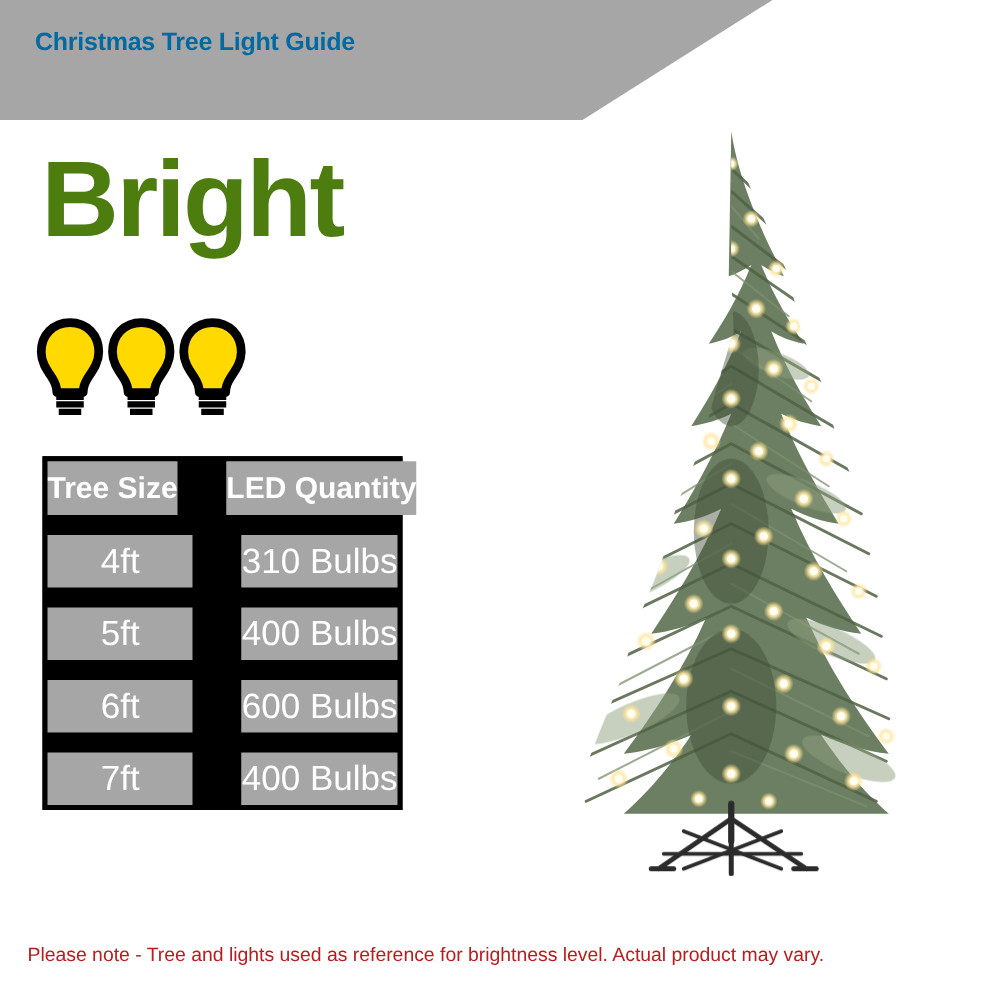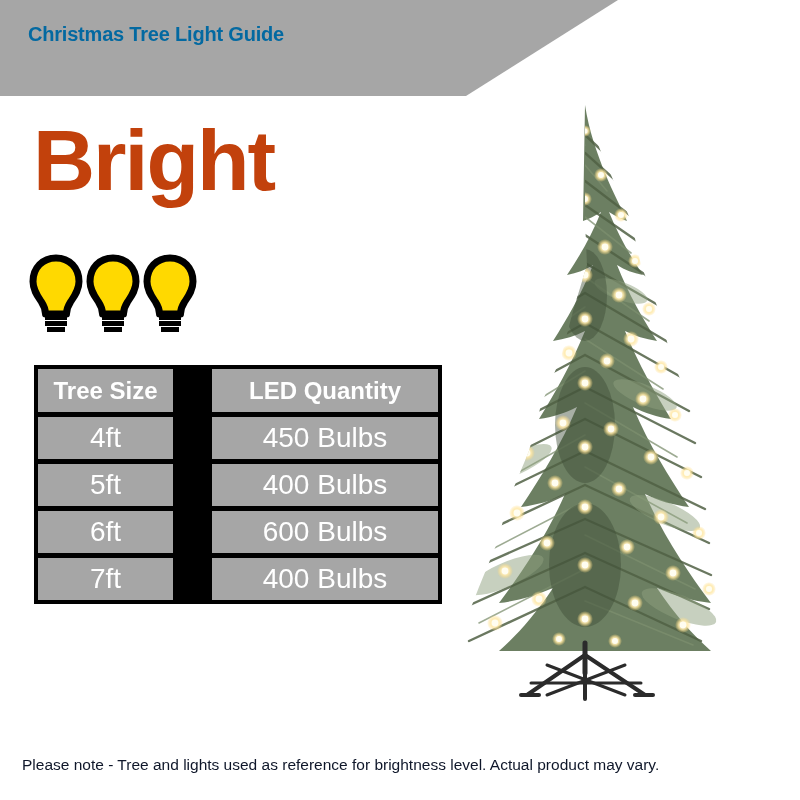--- a/index.html
+++ b/index.html
@@ -37,48 +37,48 @@
     white-space: nowrap;
   }
 
   
   #brightness-label {
     position: absolute;
     left: 33px;
     top: 117px;
     font-size: 86px;
     font-weight: bold;
-    color: #c2410c;
+    color: #4d7c0f;
     letter-spacing: -2px;
     line-height: 1;
     white-space: nowrap;
   }
 
   
   #bulb-rating {
     position: absolute;
     left: 28px;
     top: 252px;
     display: flex;
     gap: 1px;
   }
   .bulb-icon { display: block; width: 56px; height: 84px; }
 
   
   #led-table {
     position: absolute;
     left: 34px;
     top: 365px;
-    width: 408px;
+    width: 288px;
     background: #000000;
     border: 4px solid #000000;
     box-sizing: border-box;
     display: flex;
     flex-direction: column;
-    gap: 5px;
+    gap: 16px;
     text-align: right;
   }
   .table-row {
     display: flex;
     gap: 5px;
   }
   .cell {
     background: #a6a6a6;
     color: #ffffff;
     height: 42px;
@@ -105,21 +105,21 @@
     width: 360px;
     height: 615px;
   }
 
   
   #footer-note {
     position: absolute;
     left: 22px;
     top: 756px;
     font-size: 15.5px;
-    color: #0f172a;
+    color: #b91c1c;
     white-space: nowrap;
   }
 </style>
 </head>
 <body>
 
 <div id="header-banner"></div>
 <div id="header-title">Christmas Tree Light Guide</div>
 
 <div id="brightness-label">Bright</div>
@@ -145,21 +145,21 @@
   </svg>
 </div>
 
 <div id="led-table">
   <div class="table-row header-row">
     <div class="cell size-col">Tree Size</div>
     <div class="cell qty-col">LED Quantity</div>
   </div>
   <div class="table-row">
     <div class="cell size-col">4ft</div>
-    <div class="cell qty-col">450 Bulbs</div>
+    <div class="cell qty-col">310 Bulbs</div>
   </div>
   <div class="table-row">
     <div class="cell size-col">5ft</div>
     <div class="cell qty-col">400 Bulbs</div>
   </div>
   <div class="table-row">
     <div class="cell size-col">6ft</div>
     <div class="cell qty-col">600 Bulbs</div>
   </div>
   <div class="table-row">

